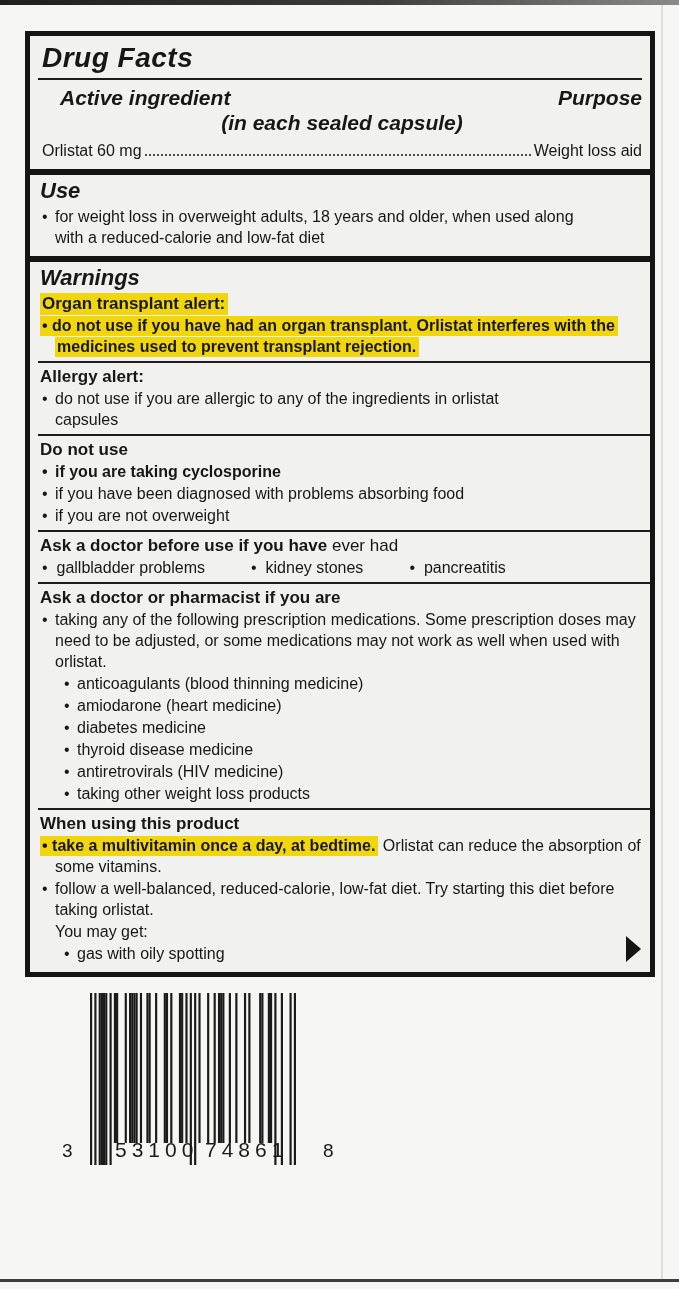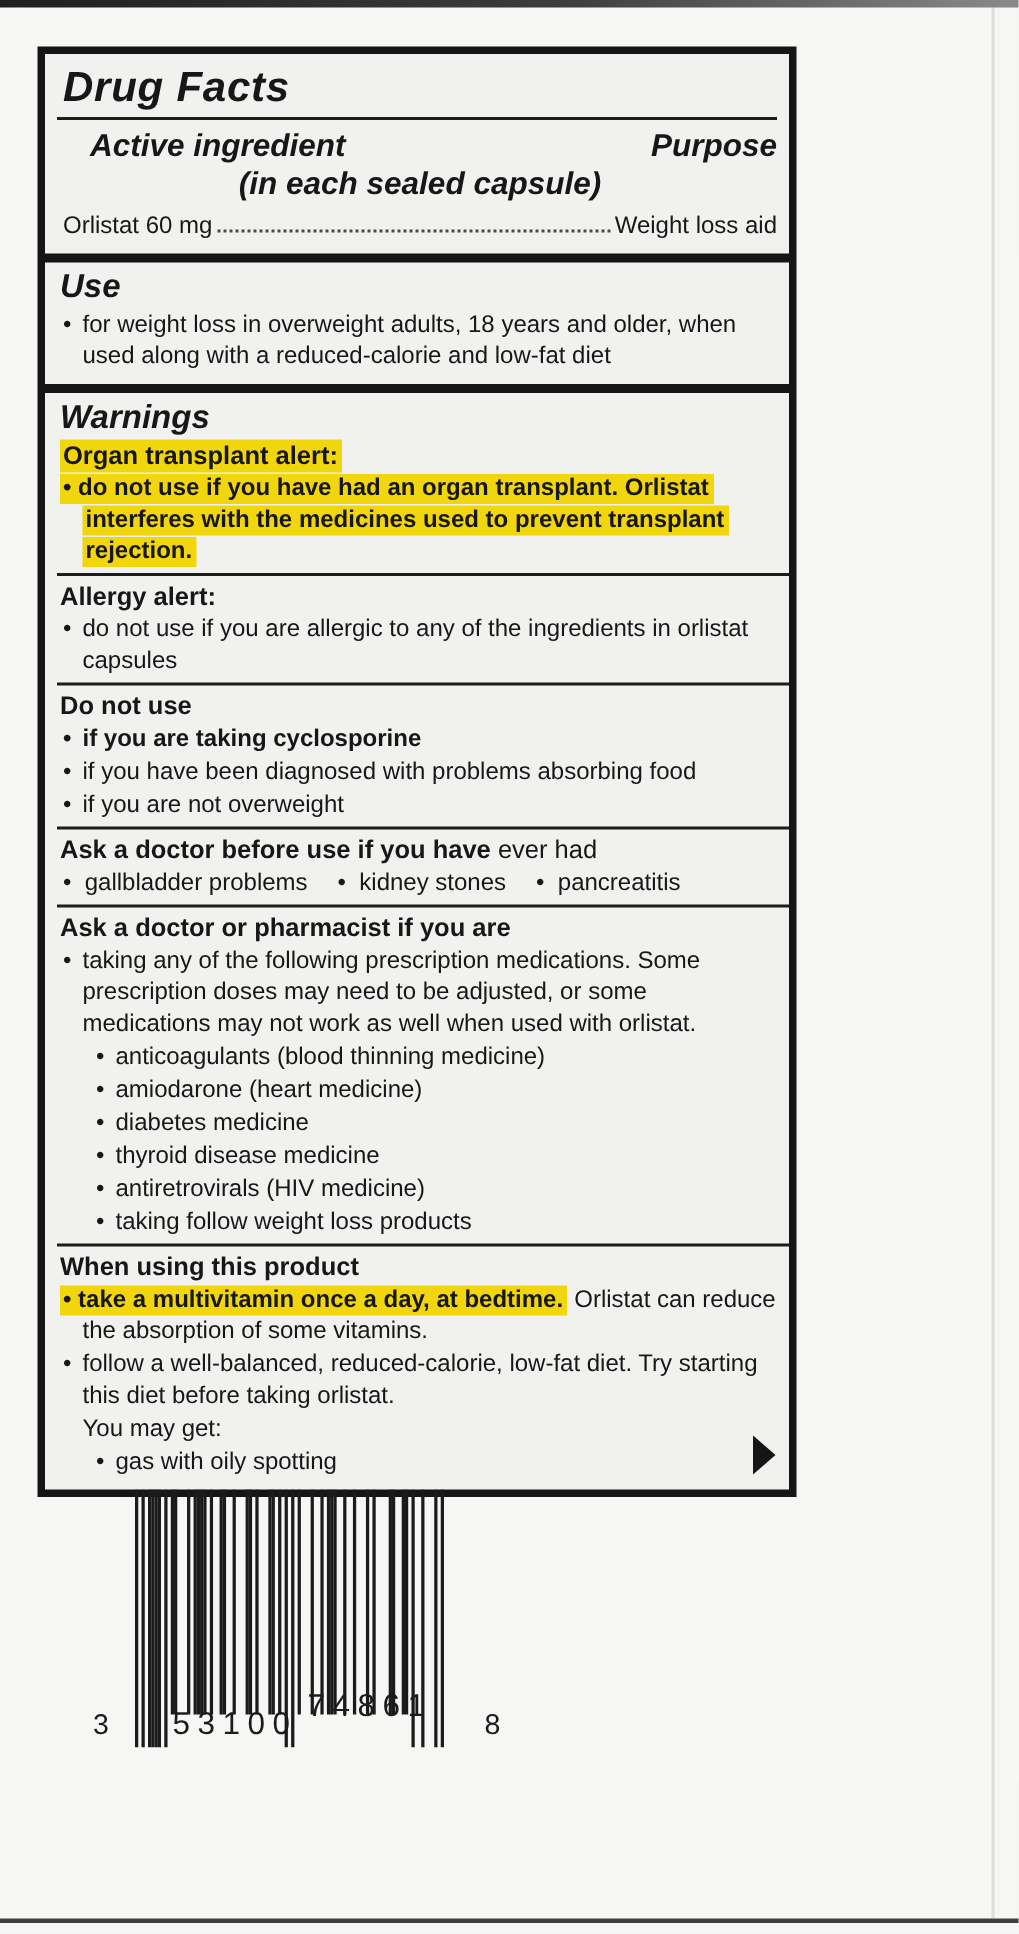--- a/index.html
+++ b/index.html
@@ -16,21 +16,21 @@
     -webkit-font-smoothing:antialiased;
   }
   
   .pkg-top-edge{position:absolute;top:0;left:0;right:0;height:5px;
     background:linear-gradient(90deg,#1f1f1f,#3c3c3c 55%,#8a8a8a);}
   .pkg-bottom-edge{position:absolute;left:0;right:0;bottom:7px;height:3px;background:#3e3e3e;}
   .pkg-right-edge{position:absolute;top:5px;bottom:10px;right:16px;width:2px;background:rgba(0,0,0,0.10);}
 
   
   .facts-box{
-    position:absolute;left:25px;top:31px;width:506px;min-height:936px;
+    position:absolute;left:25px;top:31px;width:630px;min-height:936px;
     box-sizing:border-box;border:5px solid #151515;background:var(--label-bg);
   }
   .section{padding:3px 8px 7px 10px;}
   .section + .section{border-top:6px solid #151515;}
 
   .df-title{font-size:28px;font-weight:bold;font-style:italic;line-height:34px;padding:2px 0 3px 2px;letter-spacing:.5px;}
   .title-rule{border-top:2px solid #1c1c1c;margin:0 0 4px -2px;}
   .ai-row{display:flex;justify-content:space-between;align-items:baseline;
     font-size:21px;font-weight:bold;font-style:italic;line-height:24px;padding:2px 0 0 2px;margin-left:18px;}
   .ai-sub{font-size:21px;font-weight:bold;font-style:italic;line-height:24px;padding:1px 0 2px 2px;text-align:center;}
@@ -45,32 +45,32 @@
   .nobullet{padding-left:15px;text-indent:-15px;margin:1px 0;font-size:16px;line-height:21px;}
   .bchar::before{content:"\2022\00a0";}
   .cont-line{padding-left:15px;margin:0;font-size:16px;line-height:21px;}
   .sub{margin-left:22px;}
   .bold{font-weight:bold;}
   .hl{background:var(--hl);padding:1px 3px 2px 2px;
       -webkit-box-decoration-break:clone;box-decoration-break:clone;}
   .w548{max-width:548px;}
   .w462{max-width:462px;}
   .divider{height:0;border-top:2px solid #1c1c1c;margin:4px -8px 3px -2px;}
-  .inline-list{display:flex;gap:20px;padding-left:2px;font-size:16px;line-height:21px;margin:1px 0;}
+  .inline-list{display:flex;gap:46px;padding-left:2px;font-size:16px;line-height:21px;margin:1px 0;}
   .inline-list .ilitem::before{content:"\2022\00a0\00a0";}
   .cont-arrow{position:absolute;right:9px;bottom:10px;width:0;height:0;
     border-left:15px solid #151515;border-top:13px solid transparent;border-bottom:13px solid transparent;}
 
   
   .barcode{position:absolute;left:60px;top:993px;width:300px;height:185px;}
   .barcode svg{position:absolute;left:30px;top:0;width:206px;height:172px;}
   .bc-d{position:absolute;font-size:21px;line-height:22px;color:#1b1b1b;}
   .bc-left{left:2px;top:147px;font-size:19px;}
   .bc-g1{left:55px;top:146px;letter-spacing:5px;}
-  .bc-g2{left:145px;top:134px;letter-spacing:5px;}
+  .bc-g2{left:145px;top:146px;letter-spacing:5px;}
   .bc-right{left:263px;top:147px;font-size:19px;}
 </style>
 </head>
 <body>
 
 <div class="pkg-top-edge"></div>
 <div class="pkg-right-edge"></div>
 <div class="pkg-bottom-edge"></div>
 
 <div class="facts-box">
@@ -123,21 +123,21 @@
     </div>
     <div class="divider"></div>
 
     <div class="subhead">Ask a doctor or pharmacist if you are</div>
     <div class="bullet">taking any of the following prescription medications. Some prescription doses may need to be adjusted, or some medications may not work as well when used with orlistat.</div>
     <div class="bullet sub">anticoagulants (blood thinning medicine)</div>
     <div class="bullet sub">amiodarone (heart medicine)</div>
     <div class="bullet sub">diabetes medicine</div>
     <div class="bullet sub">thyroid disease medicine</div>
     <div class="bullet sub">antiretrovirals (HIV medicine)</div>
-    <div class="bullet sub">taking follow weight loss products</div>
+    <div class="bullet sub">taking other weight loss products</div>
     <div class="divider"></div>
 
     <div class="subhead">When using this product</div>
     <div class="nobullet">
       <span class="hl bold bchar">take a multivitamin once a day, at bedtime.</span>
       <span>Orlistat can reduce the absorption of some vitamins.</span>
     </div>
     <div class="bullet">follow a well-balanced, reduced-calorie, low-fat diet. Try starting this diet before taking orlistat.</div>
     <div class="cont-line">You may get:</div>
     <div class="bullet sub">gas with oily spotting</div>

